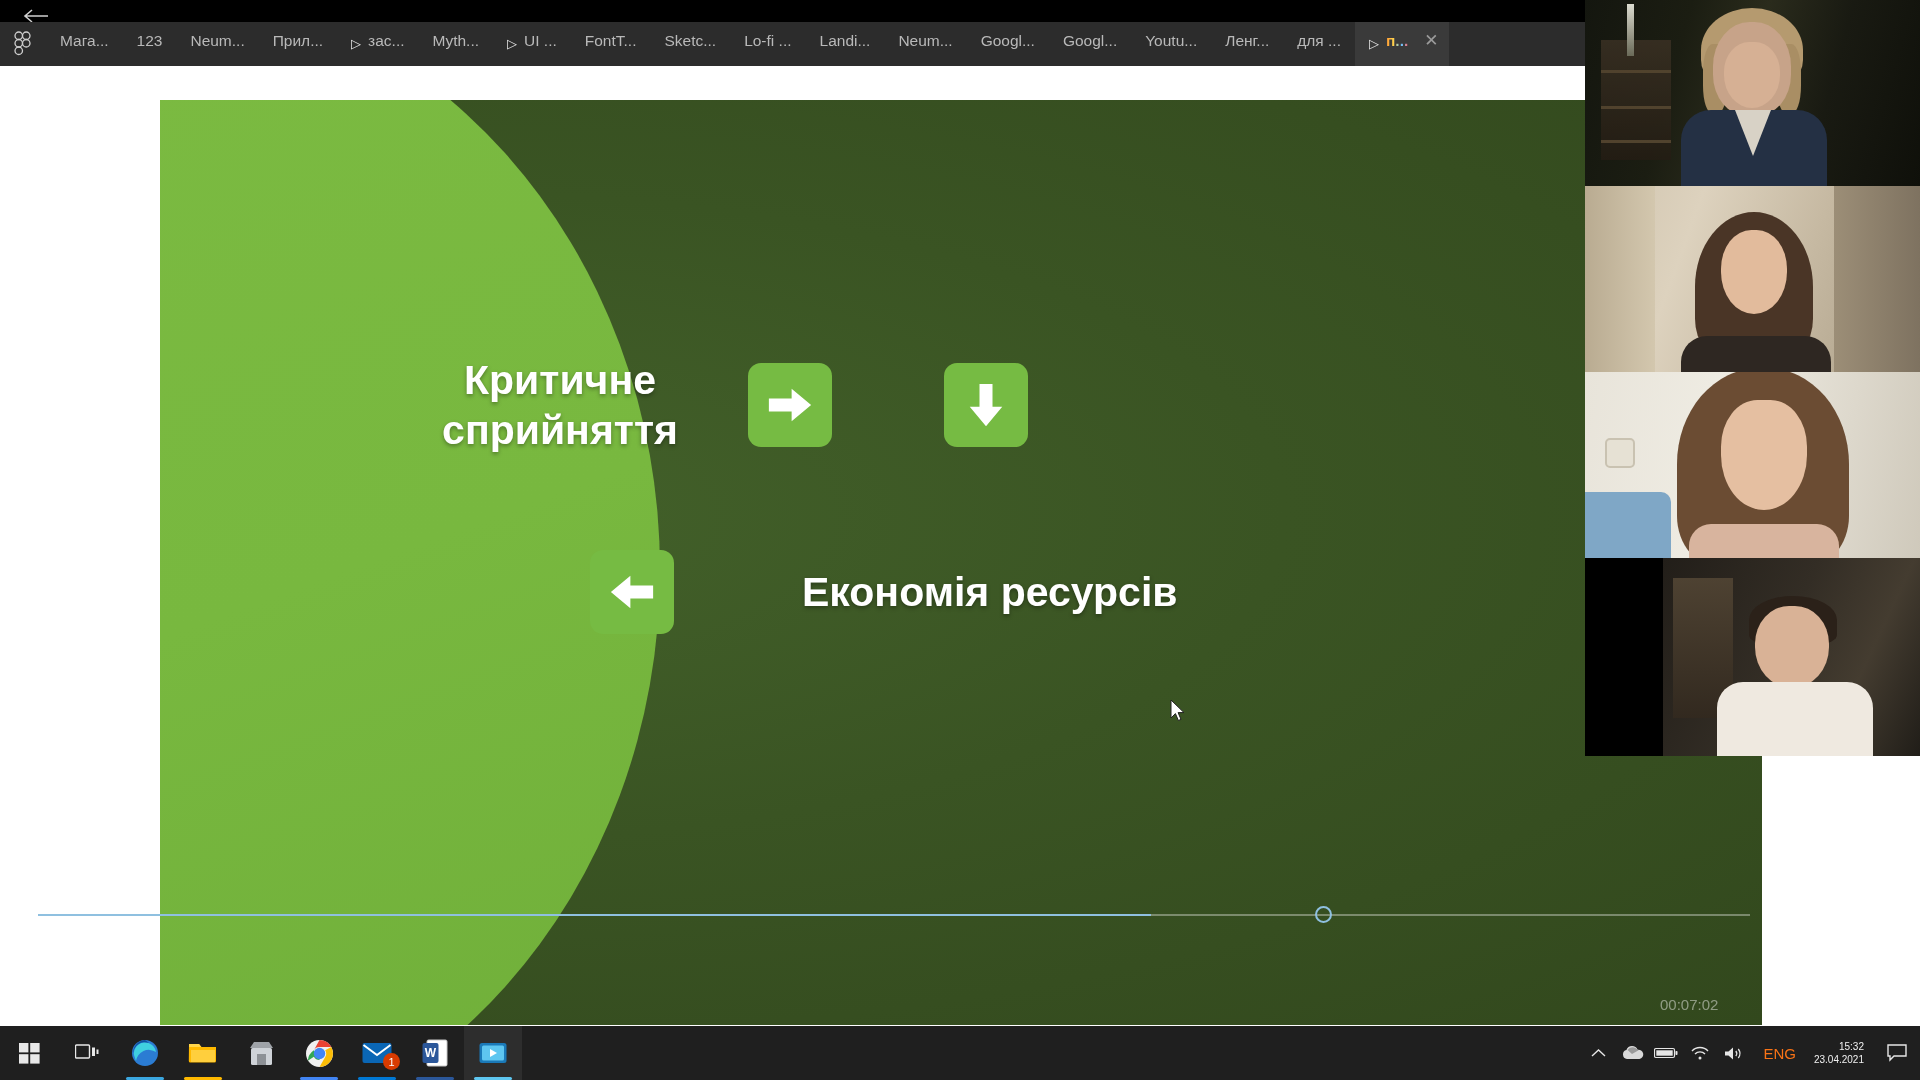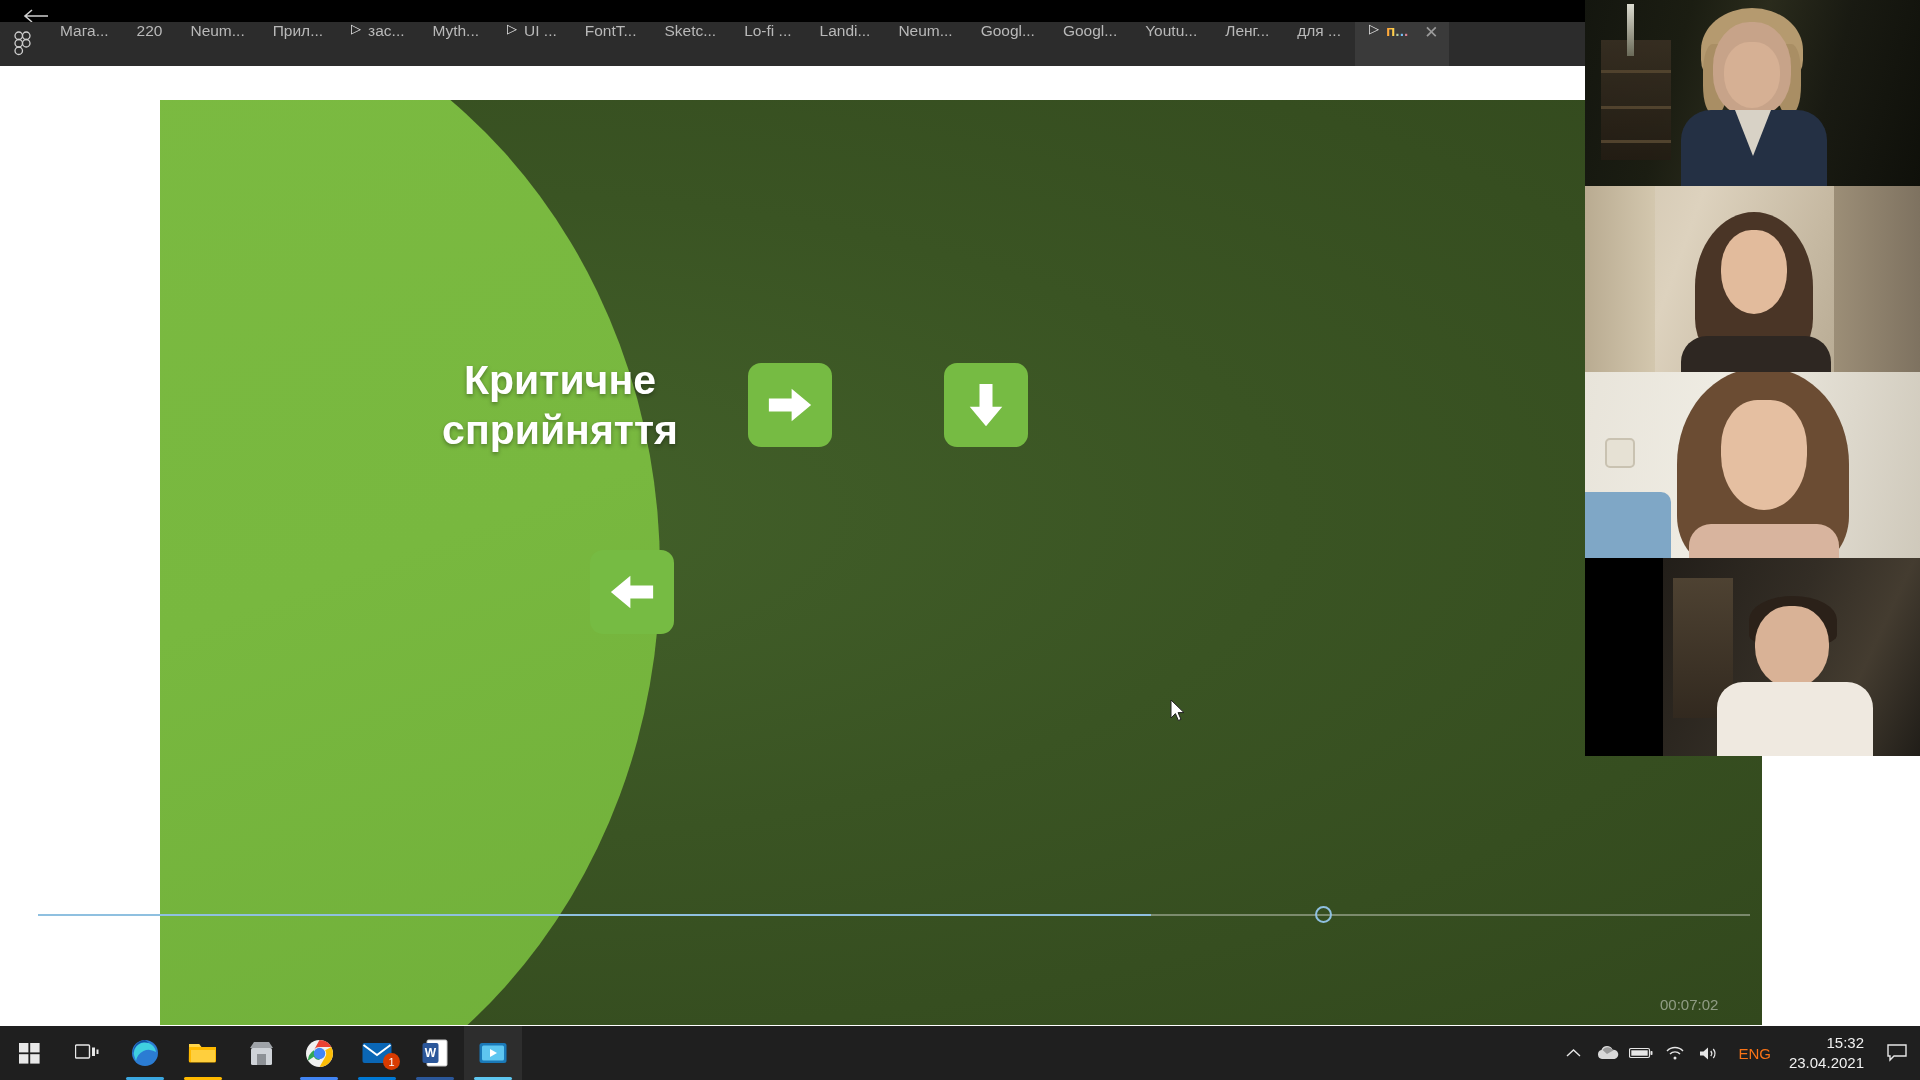--- a/index.html
+++ b/index.html
@@ -25,22 +25,22 @@
   }
   .tabstrip {
     height:44px; background:#2c2c2c; display:flex; align-items:stretch;
     position:relative;
   }
   .figma-logo {
     width:46px; min-width:46px; display:flex; align-items:center;
     justify-content:center; background:#2c2c2c;
   }
   .tab {
-    display:flex; align-items:flex-start; gap:7px;
-    padding:0 14px; min-width:0;
+    display:flex; align-items:flex-end; gap:7px;
+    padding:16px 14px; min-width:0;
     font-size:15.5px; color:#b9b9b9; white-space:nowrap;
     background:#2c2c2c; position:relative;
   }
   .tab .playtri { color:#e8e8e8; font-size:13px; line-height:1; }
   .tab-active {
     background:#3a3a3a; color:#ffffff; padding-right:8px;
   }
   .tab-active .lbl {
     background:linear-gradient(90deg,#ff9933 0%,#ffd24d 35%,#66c2ff 70%,#ff6b6b 100%);
     -webkit-background-clip:text; background-clip:text; color:transparent;
@@ -255,21 +255,21 @@
     width:34px; height:54px; display:flex; align-items:center;
     justify-content:center; color:#e6e6e6;
   }
   .tray-lang {
     padding:0 12px; height:54px; display:flex; align-items:center;
     color:#f97316; font-size:15px;
   }
   .tray-clock {
     height:54px; display:flex; flex-direction:column; justify-content:center;
     align-items:flex-end; padding:0 14px 0 6px; color:#f0f0f0;
-    font-size:15px; line-height:1.32;
+    font-size:10px; line-height:1.32;
   }
   .tray-notify { width:38px; height:54px; display:flex; align-items:center;
     justify-content:center; color:#e6e6e6; }
   .badge {
     position:absolute; right:6px; bottom:10px; min-width:17px; height:17px;
     border-radius:9px; background:#d83b01; color:#fff; font-size:11px;
     display:flex; align-items:center; justify-content:center; padding:0 4px;
   }
 </style>
 </head>
@@ -295,21 +295,21 @@
             <rect x="8.5" y="8.5" width="7.5" height="7.5" rx="3.75"></rect>
             <rect x="1" y="16" width="7.5" height="7.5" rx="3.75"></rect>
           </g>
         </svg>
       </div>
 
       <div class="tab">
         <span class="lbl">Мага...</span>
       </div>
       <div class="tab">
-        <span class="lbl">220</span>
+        <span class="lbl">123</span>
       </div>
       <div class="tab">
         <span class="lbl">Neum...</span>
       </div>
       <div class="tab">
         <span class="lbl">Прил...</span>
       </div>
       <div class="tab">
         <span class="playtri">▷</span>
         <span class="lbl">зас...</span>
@@ -387,20 +387,21 @@
       </div>
 
       <div class="row row-2">
 
         <div class="arrow-box" style="margin-left:80px;">
           <svg viewBox="0 0 64 64">
             <path d="M58 24 H30 V12 L6 32 L30 52 V40 H58 Z"></path>
           </svg>
         </div>
 
+        <div class="slide-text t-w4">Економія ресурсів</div>
       </div>
 
     </div>
   </div>
 
   <div class="player-ui">
 
     <div class="seekbar-wrap" style="pointer-events:auto;">
       <div class="seekbar-track"></div>
       <div class="seekbar-progress"></div>

